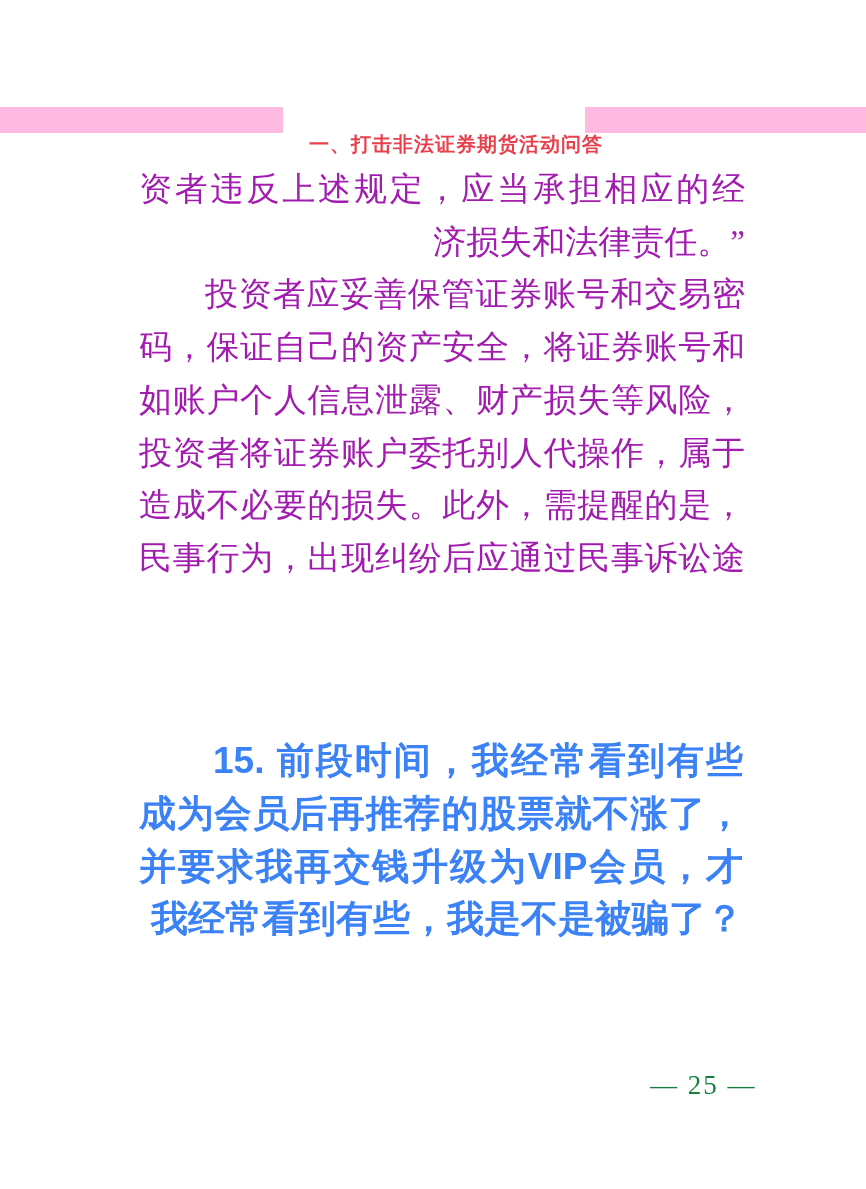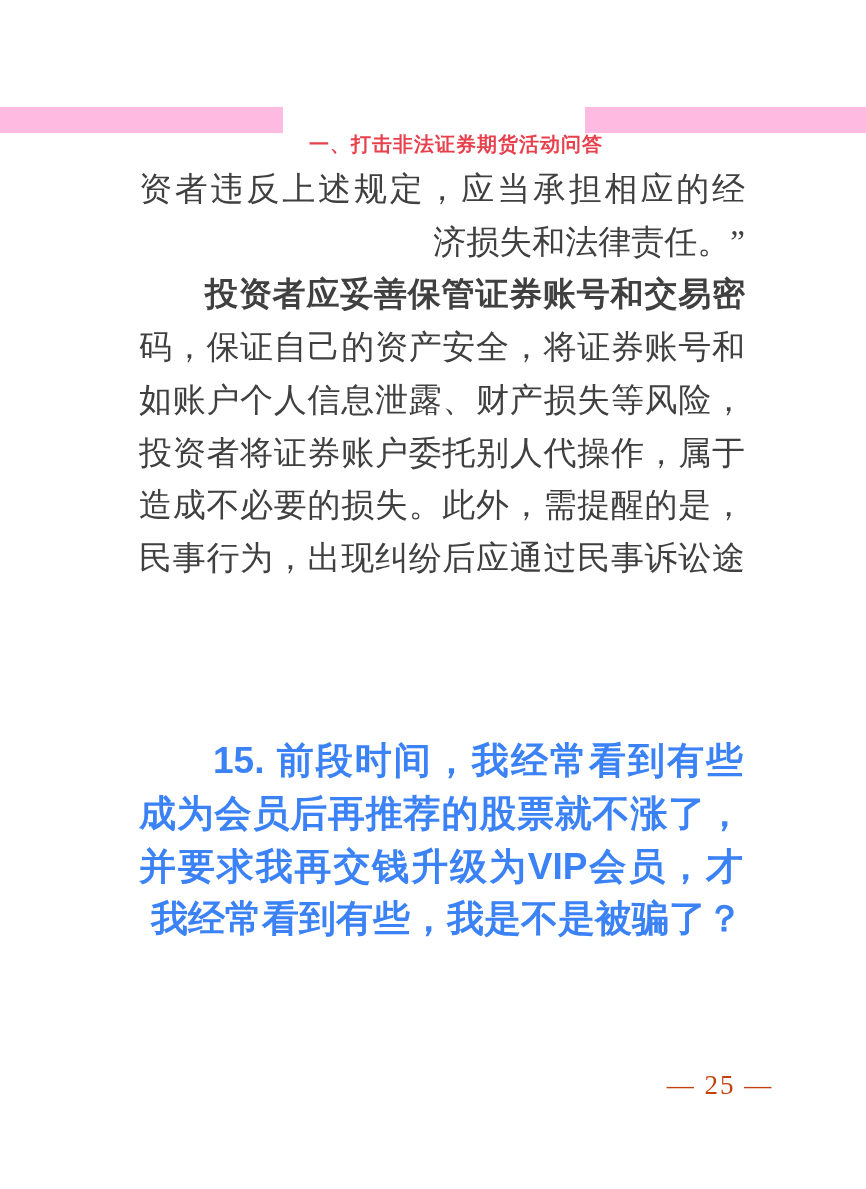--- a/index.html
+++ b/index.html
@@ -39,50 +39,49 @@
   }
 
   
   .body-text {
     position: absolute;
     top: 163px;
     left: 139px;
     width: 606px;
     font-size: 33px;
     line-height: 52.7px;
-    color: #404040;
+    color: #a21caf;
   }
   .line { white-space: nowrap; }
   .line.j { text-align: justify; text-align-last: justify; white-space: normal; }
   .line.l { text-align: right; }
-  .line.ind { text-indent: 2em; font-weight: bold; }
+  .line.ind { text-indent: 2em; }
 
   
   .question {
     position: absolute;
     top: 735px;
     left: 139px;
     width: 604px;
     font-family: "Liberation Sans", "DejaVu Sans", sans-serif;
     font-weight: bold;
     font-size: 37px;
     line-height: 52.8px;
     color: #3b82f6;
   }
 
   
   .page-number {
     position: absolute;
     top: 1068px;
     left: 650px;
     width: 140px;
-    text-align: center;
     font-size: 27px;
     line-height: 34px;
-    color: #c2410c;
+    color: #15803d;
     letter-spacing: 2px;
     white-space: nowrap;
   }
 </style>
 </head>
 <body>
 
 <div class="page">
 
   <div class="header">

